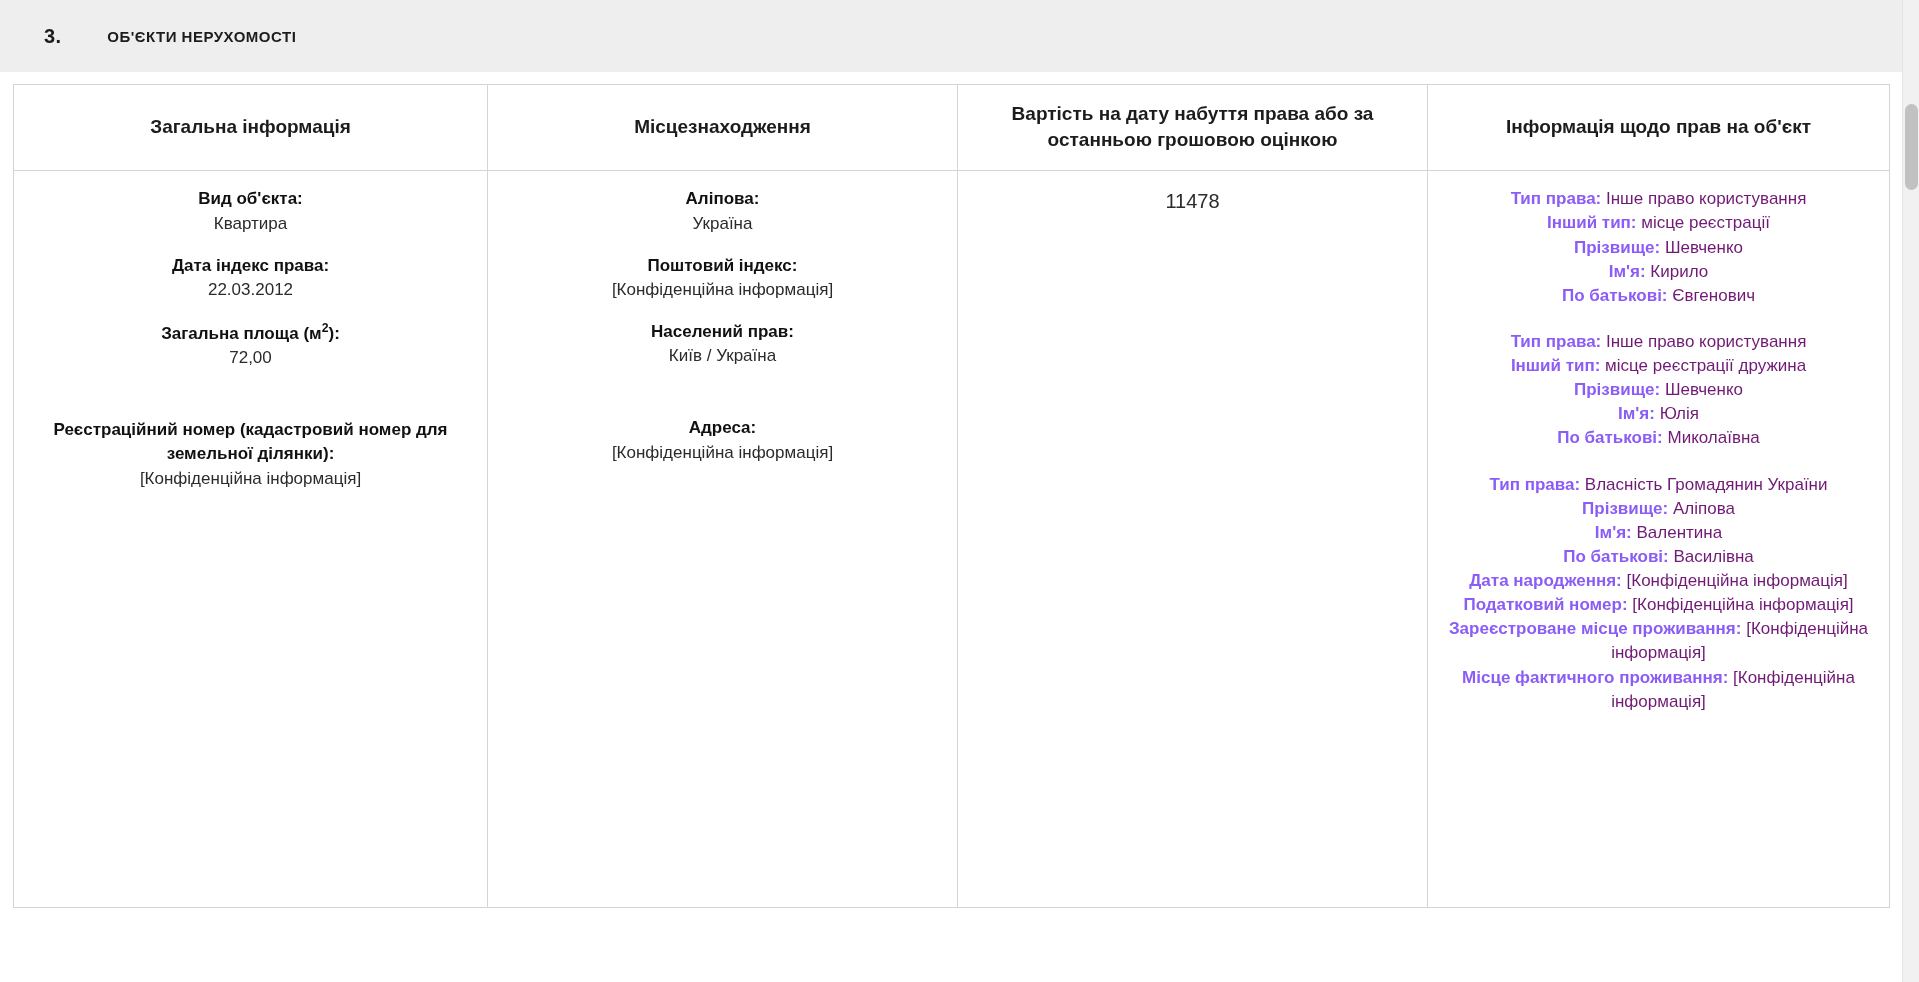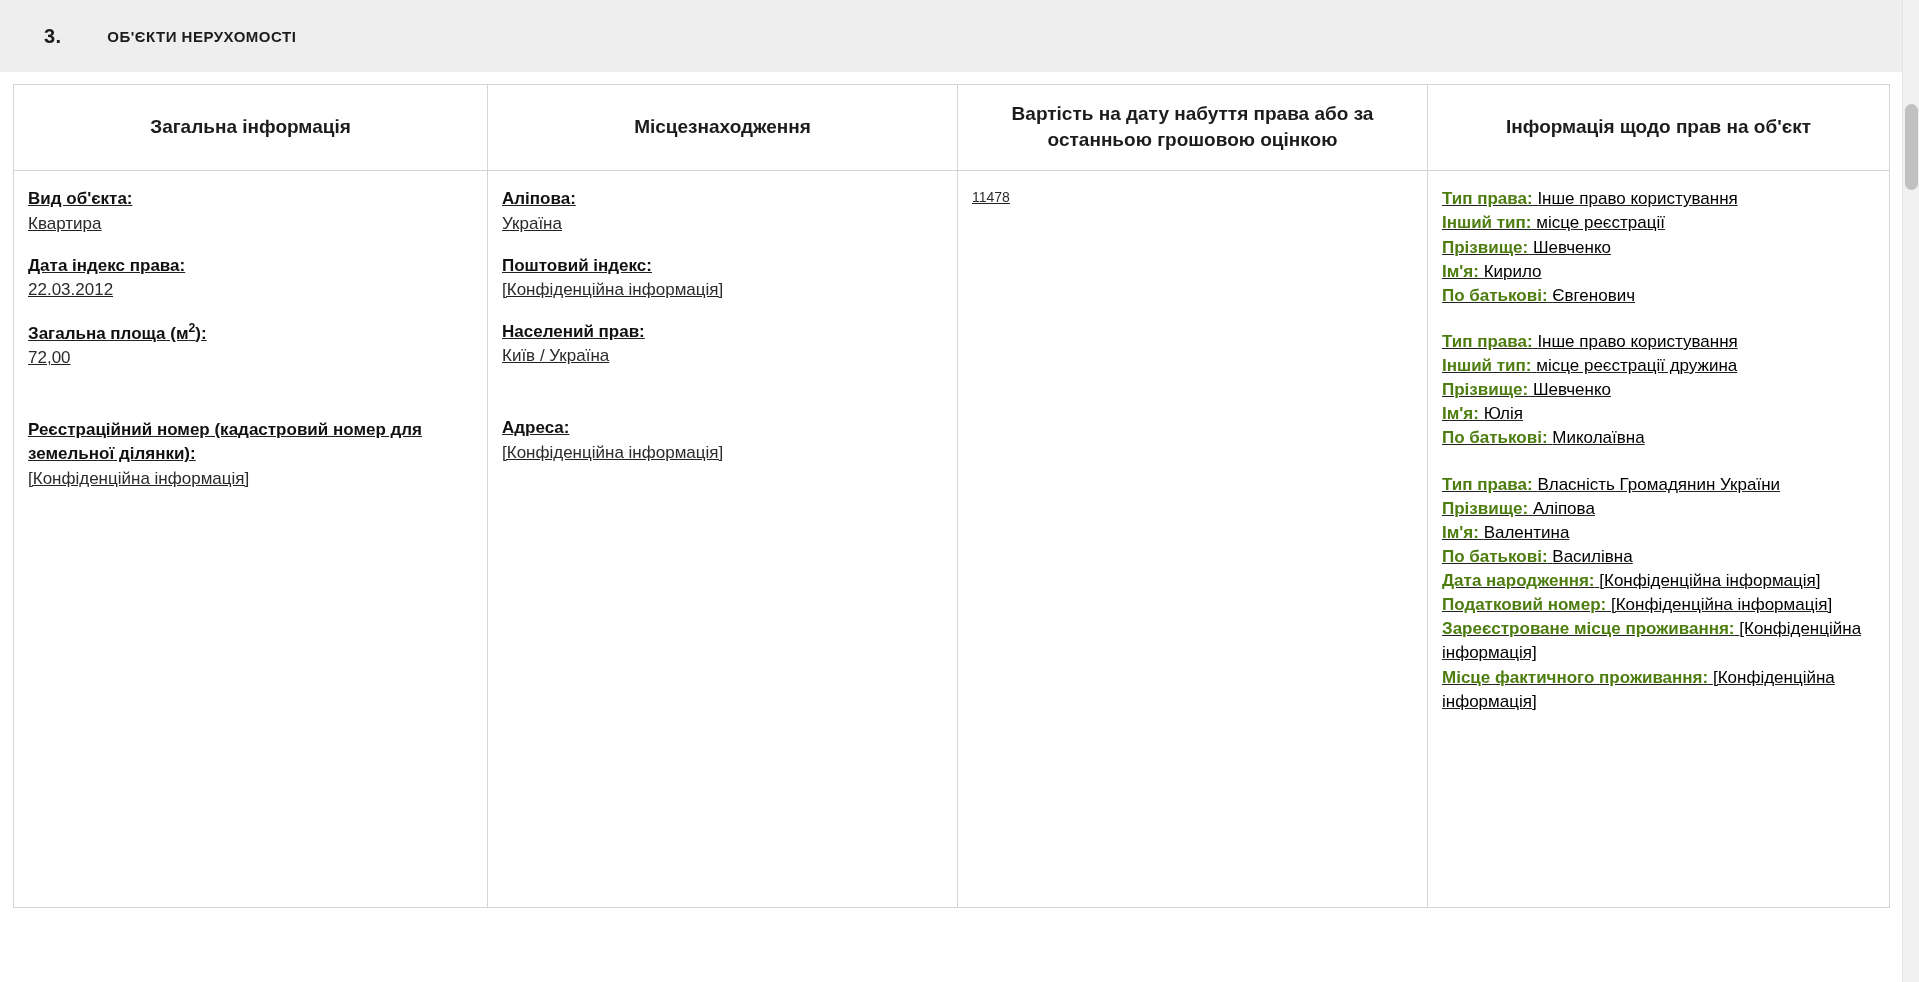--- a/index.html
+++ b/index.html
@@ -70,60 +70,60 @@
     height: 66px;
     box-sizing: border-box;
   }
   .col1 { width: 474px; }
   .col2 { width: 470px; }
   .col3 { width: 470px; }
   .col4 { width: 462px; }
 
   table.obj-table td {
     padding: 16px 14px 20px 14px;
+    text-align: center;
     font-size: 17px;
     color: #222;
     line-height: 1.45;
     height: 700px;
-    text-decoration: underline;
   }
 
   .field {
     margin-bottom: 17px;
   }
   .field:last-child { margin-bottom: 0; margin-top: 47px; }
   .field .lbl {
     font-weight: bold;
     color: #111;
   }
   .field .val {
     font-weight: normal;
     color: #2b2b2b;
   }
   .field .val.block {
     display: block;
   }
   sup { font-size: 0.72em; }
 
   .cost-value {
-    font-size: 14px;
+    font-size: 20px;
     color: #2b2b2b;
   }
 
   
   .rights-group {
     margin-bottom: 22px;
   }
   .rights-group:last-child { margin-bottom: 16px; }
   .rights-line {
     display: block;
     line-height: 1.42;
   }
-  .rights-line .lbl { font-weight: bold; color: #4d7c0f; }
-  .rights-line .val { font-weight: normal; color: #000000; }
+  .rights-line .lbl { font-weight: bold; color: #8b5cf6; }
+  .rights-line .val { font-weight: normal; color: #701a75; }
 
   
   .scrollbar {
     position: absolute;
     top: 0;
     right: 0;
     width: 17px;
     height: 982px;
     background: #f1f1f1;
     border-left: 1px solid #e4e4e4;

